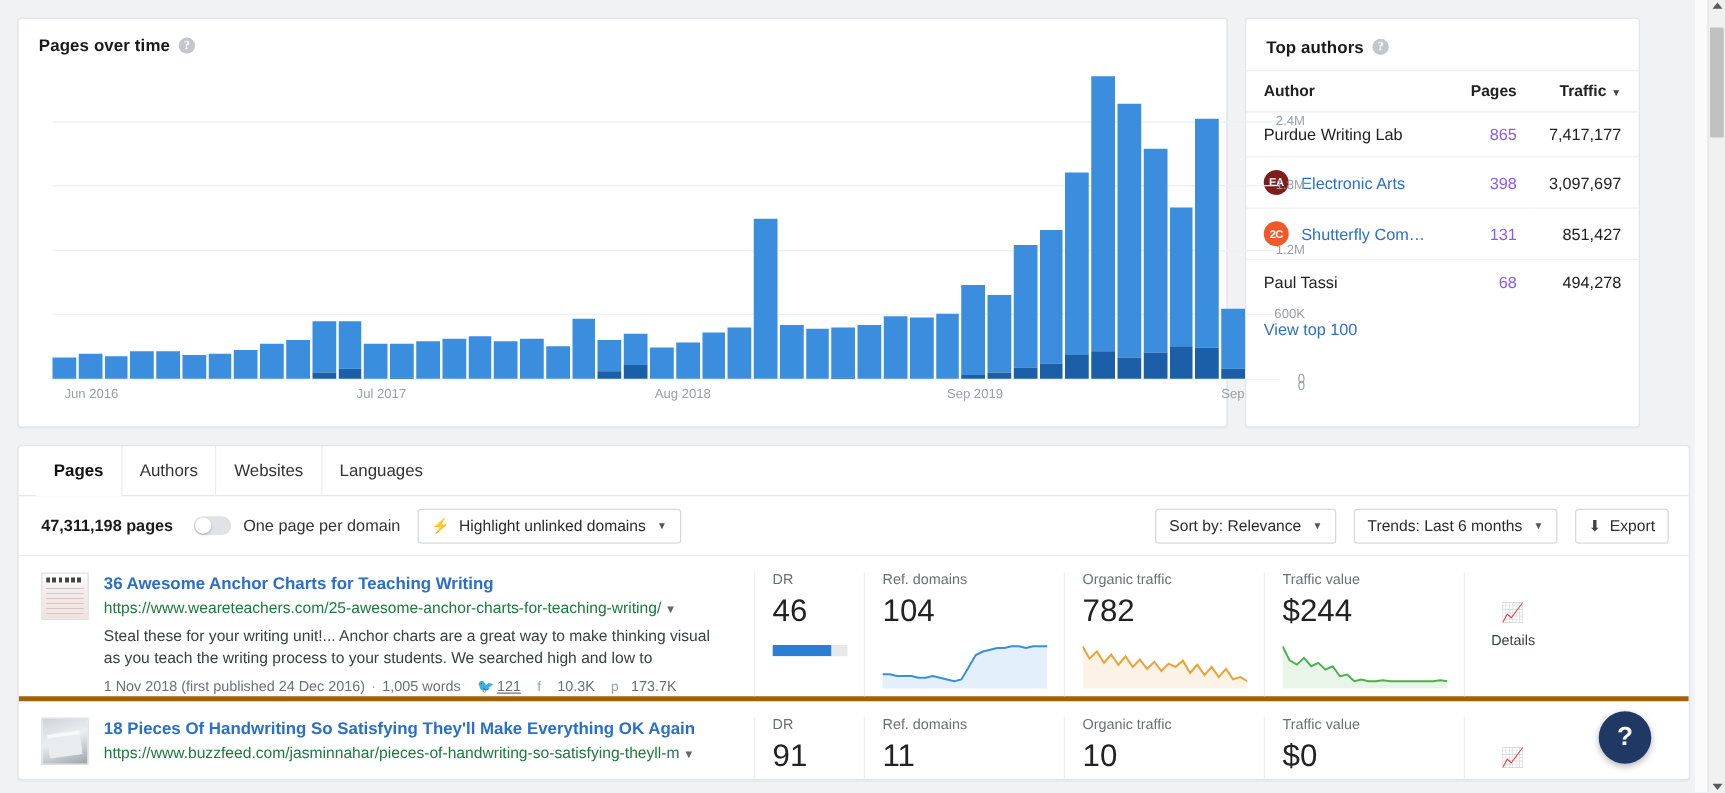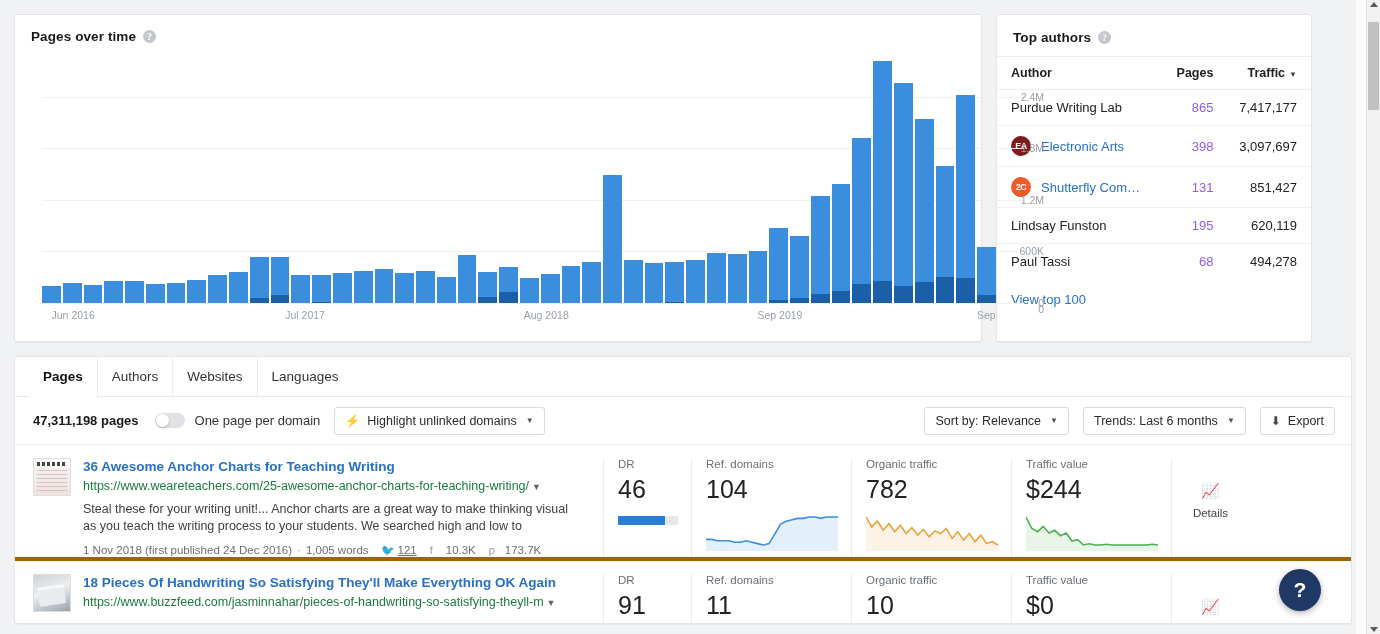--- a/index.html
+++ b/index.html
@@ -449,29 +449,20 @@
                     <span class="favicon" style="background: rgb(240, 90, 40);">2C</span>
                     <span class="a-link">Shutterfly Com…</span>
                   </div>
                 </td>
                 <td class="c-pages">131</td>
                 <td class="c-traffic">851,427</td>
               </tr>
               <tr>
                 <td class="c-author">
                   <div class="author-cell">
-                    <span>Lindsay Funston</span>
-                  </div>
-                </td>
-                <td class="c-pages">195</td>
-                <td class="c-traffic">620,119</td>
-              </tr>
-              <tr>
-                <td class="c-author">
-                  <div class="author-cell">
                     <span>Paul Tassi</span>
                   </div>
                 </td>
                 <td class="c-pages">68</td>
                 <td class="c-traffic">494,278</td>
               </tr>
             </tbody>
         </table>
         <div class="view-top">View top 100</div>
       </div>

